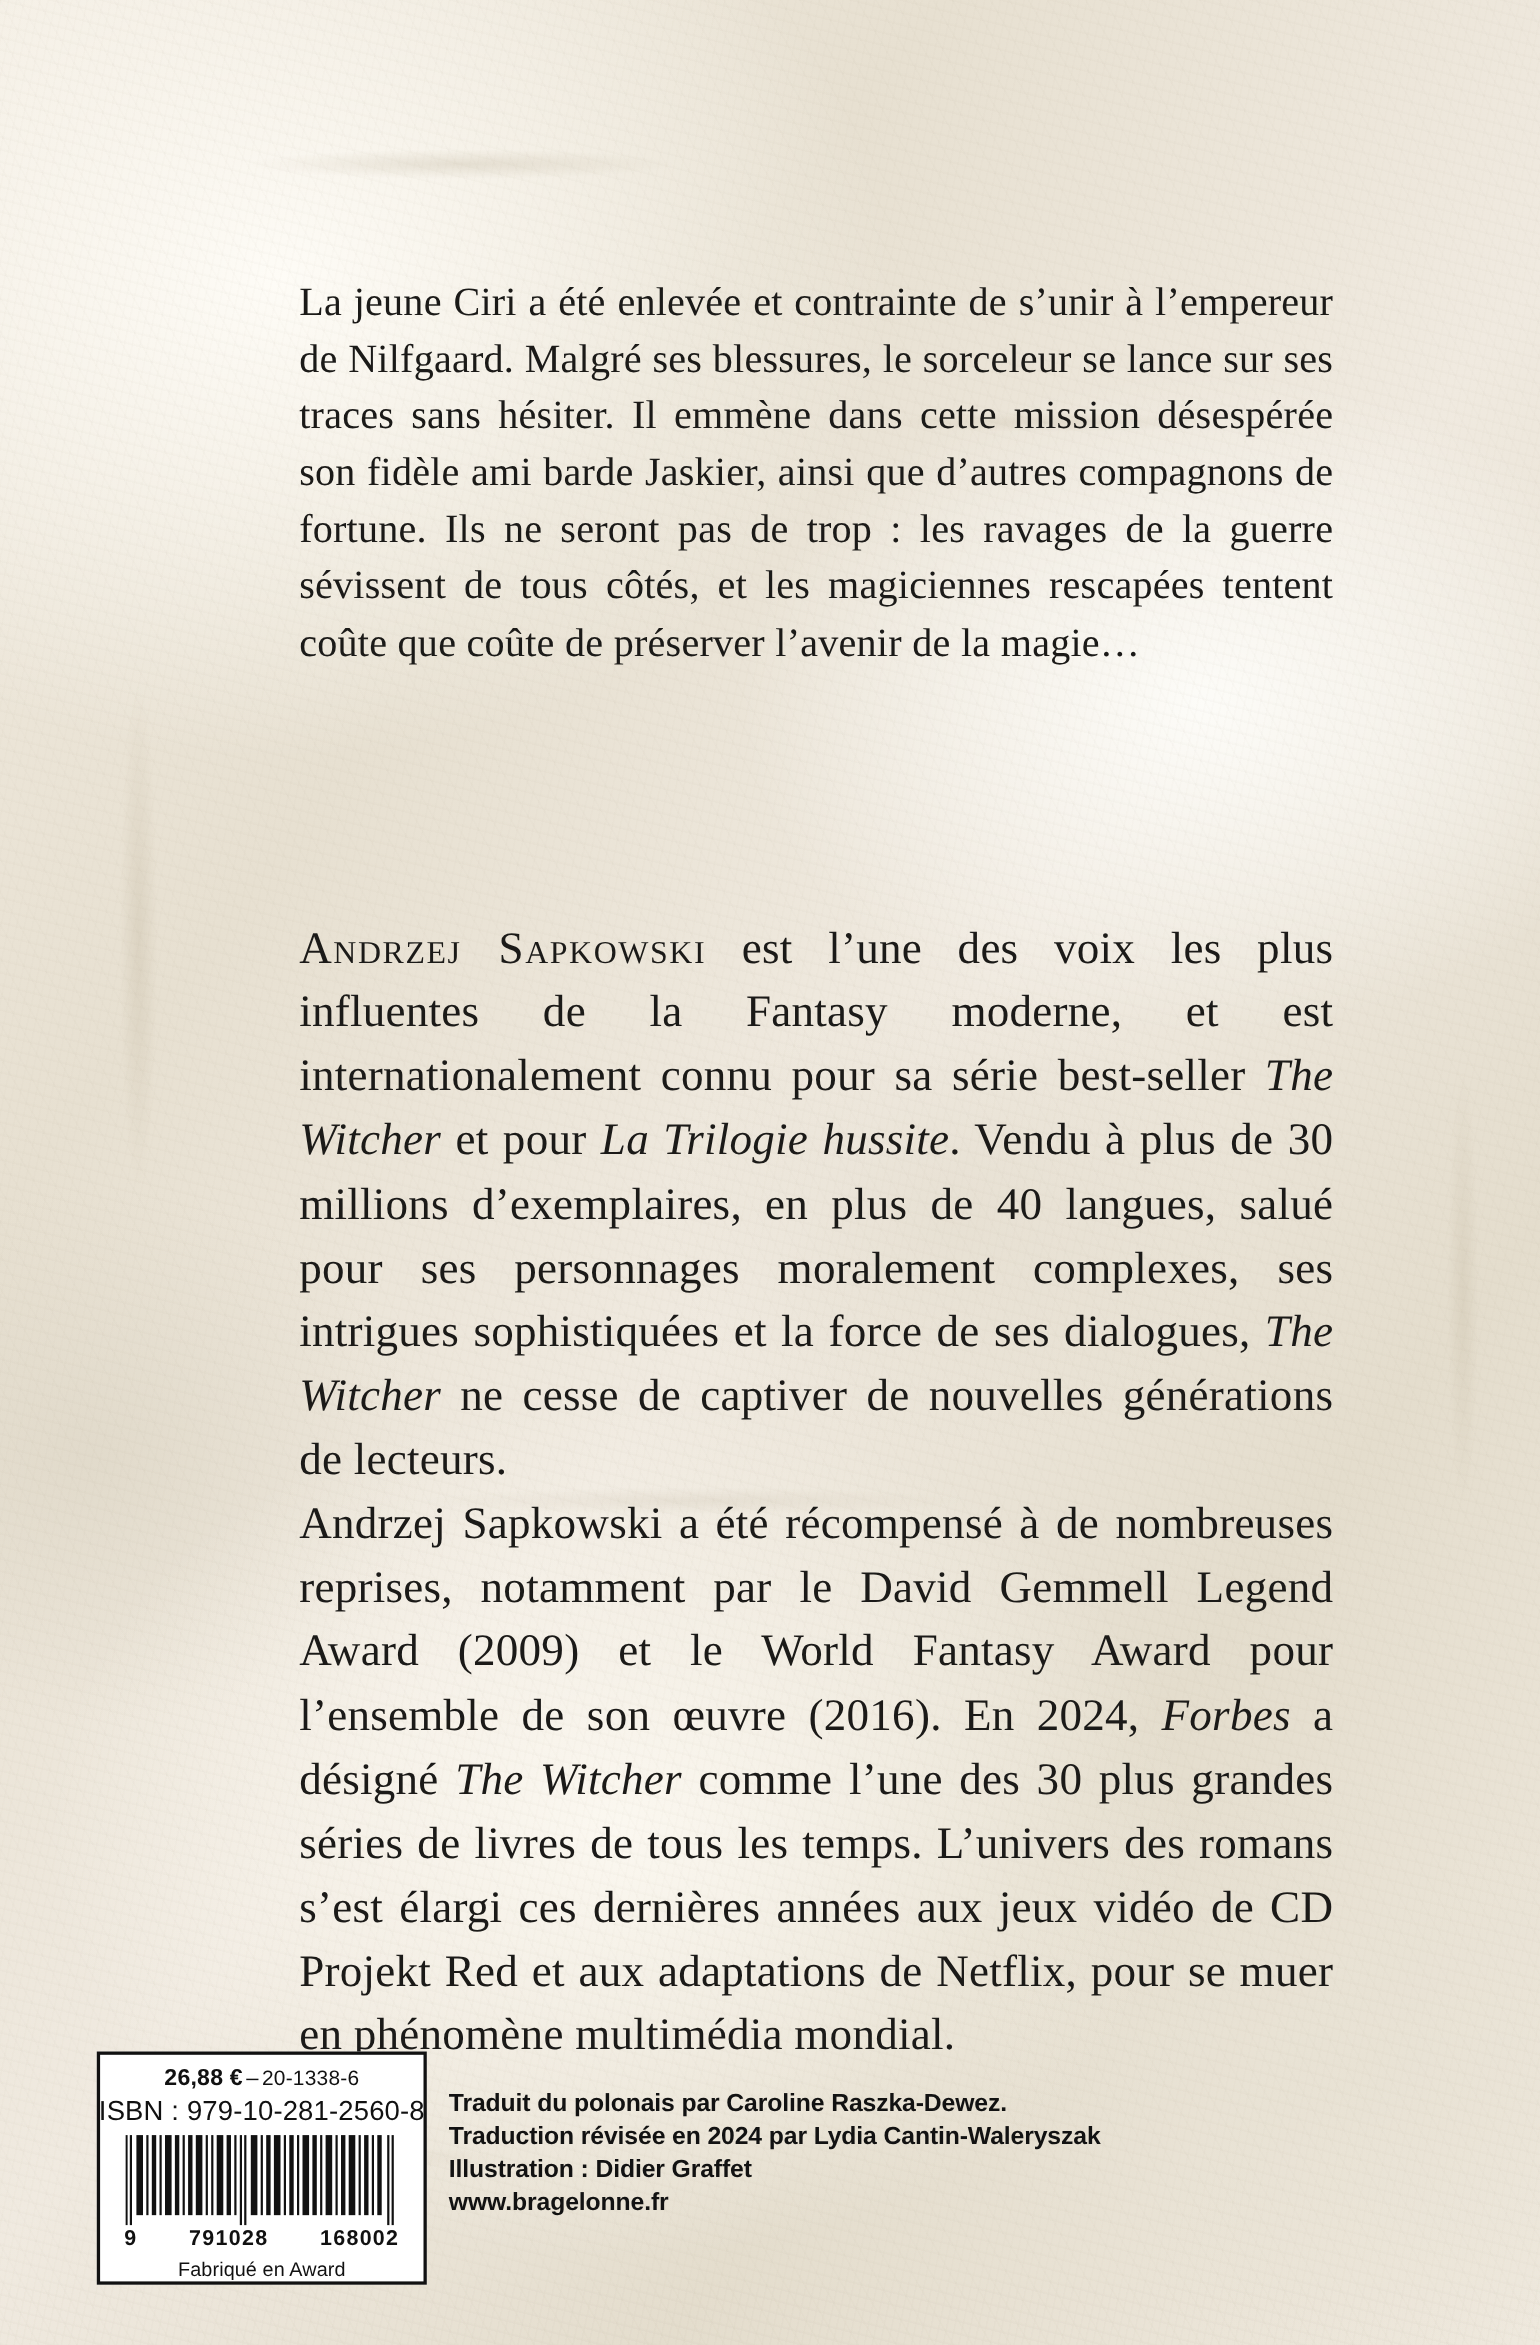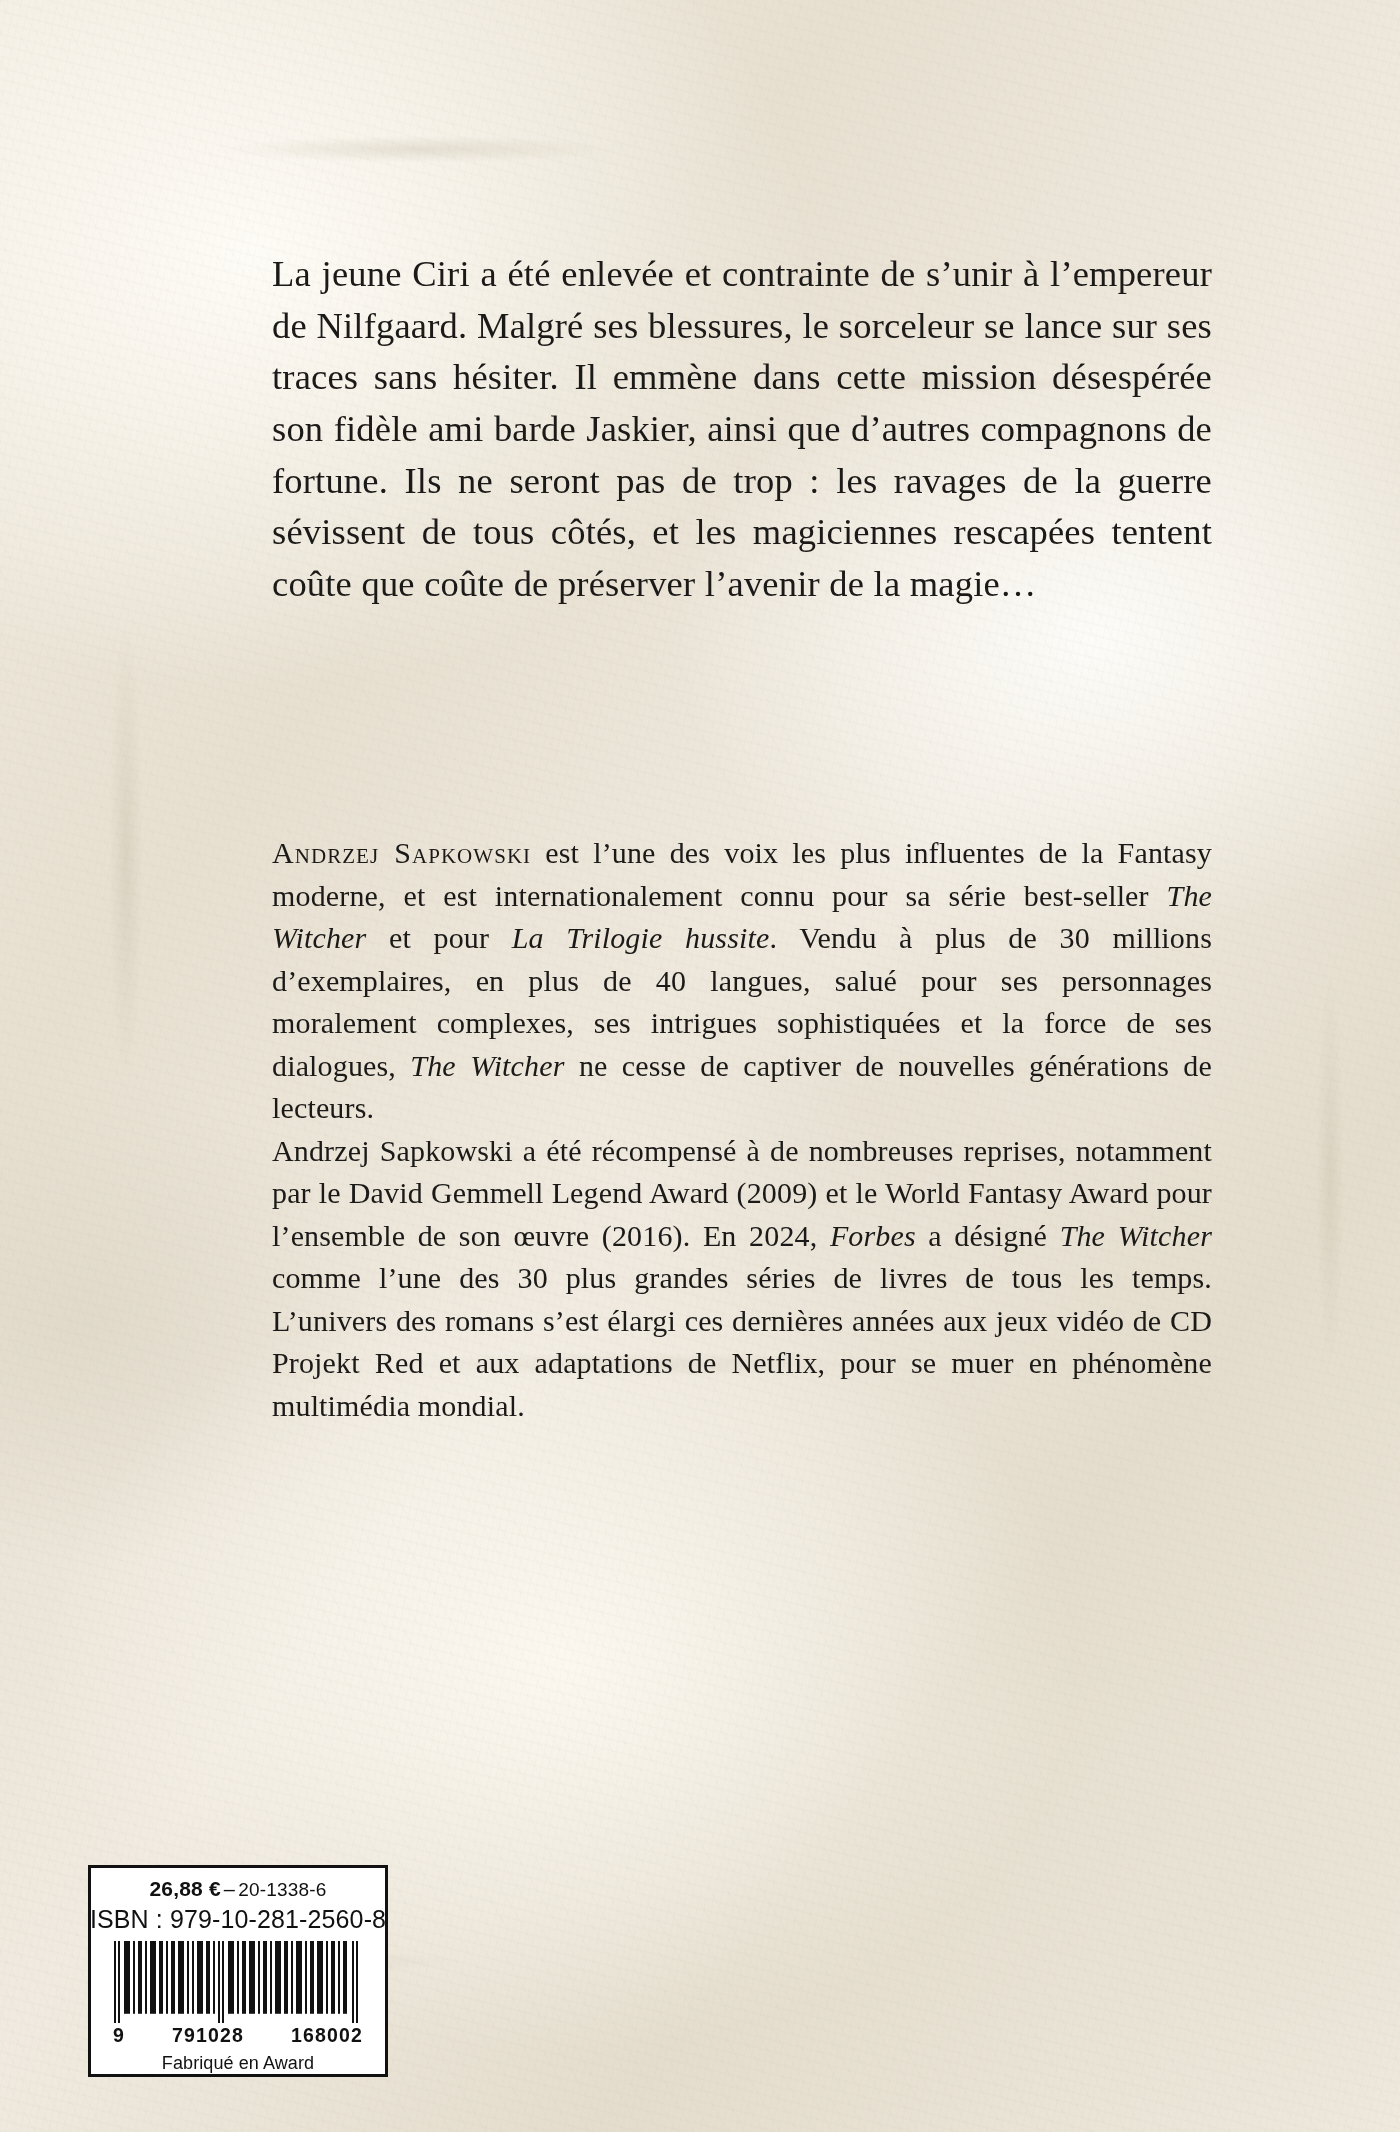--- a/index.html
+++ b/index.html
@@ -80,21 +80,21 @@
     letter-spacing: 0.005em;
     word-spacing: 0.005em;
   }
 
   
   .bio {
     position: absolute;
     left: 236px;
     top: 832px;
     width: 940px;
-    font-size: 30px;
+    font-size: 41px;
     line-height: 1.418;
     color: #1b1a18;
     text-align: justify;
     text-align-last: left;
     letter-spacing: 0.005em;
   }
   .bio p {
     margin: 0;
   }
   .bio p.awards {
@@ -276,17 +276,23 @@
 
         <div class="ean-digits">
           <span>9</span>
           <span>791028</span>
           <span>168002</span>
         </div>
 
         <div class="made-in">Fabriqué en Award</div>
       </div>
 
+      <div class="credits">
+        <div>Traduit du polonais par Caroline Raszka-Dewez.</div>
+        <div>Traduction révisée en 2024 par Lydia Cantin-Waleryszak</div>
+        <div>Illustration : Didier Graffet</div>
+        <div>www.bragelonne.fr</div>
+      </div>
 
 
     </div>
   </div>
 </div>
 
 </body></html>

